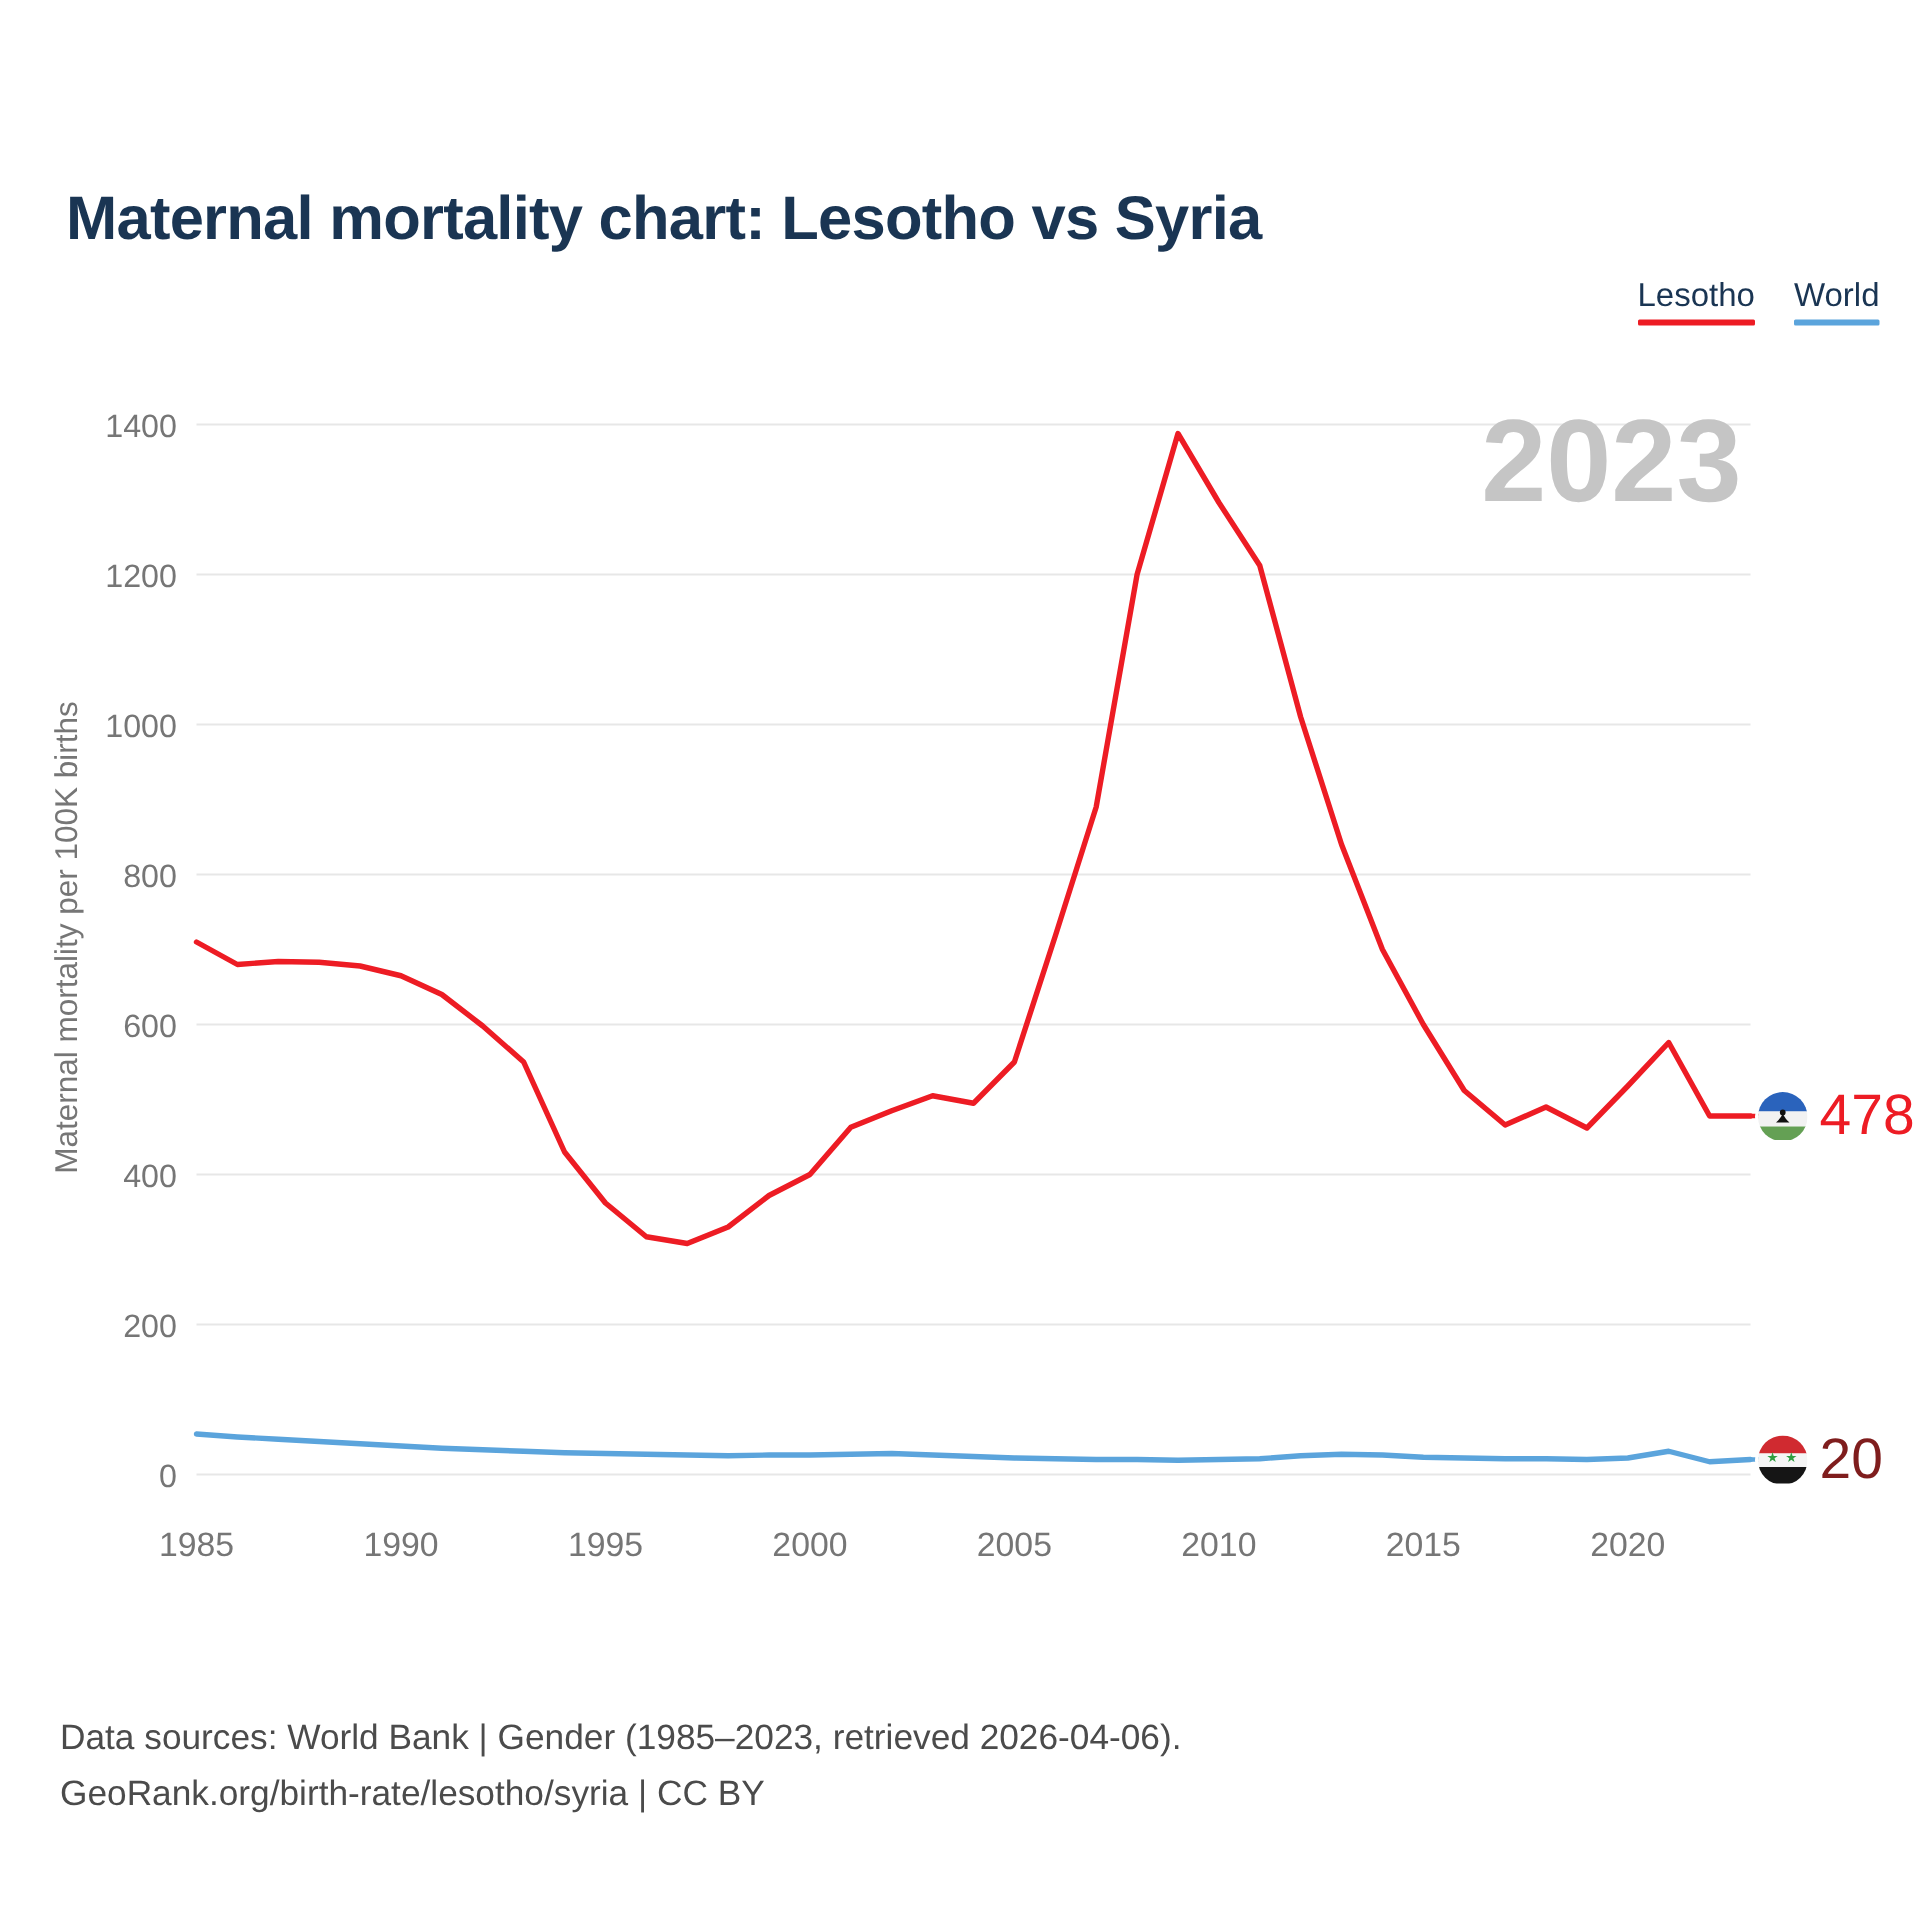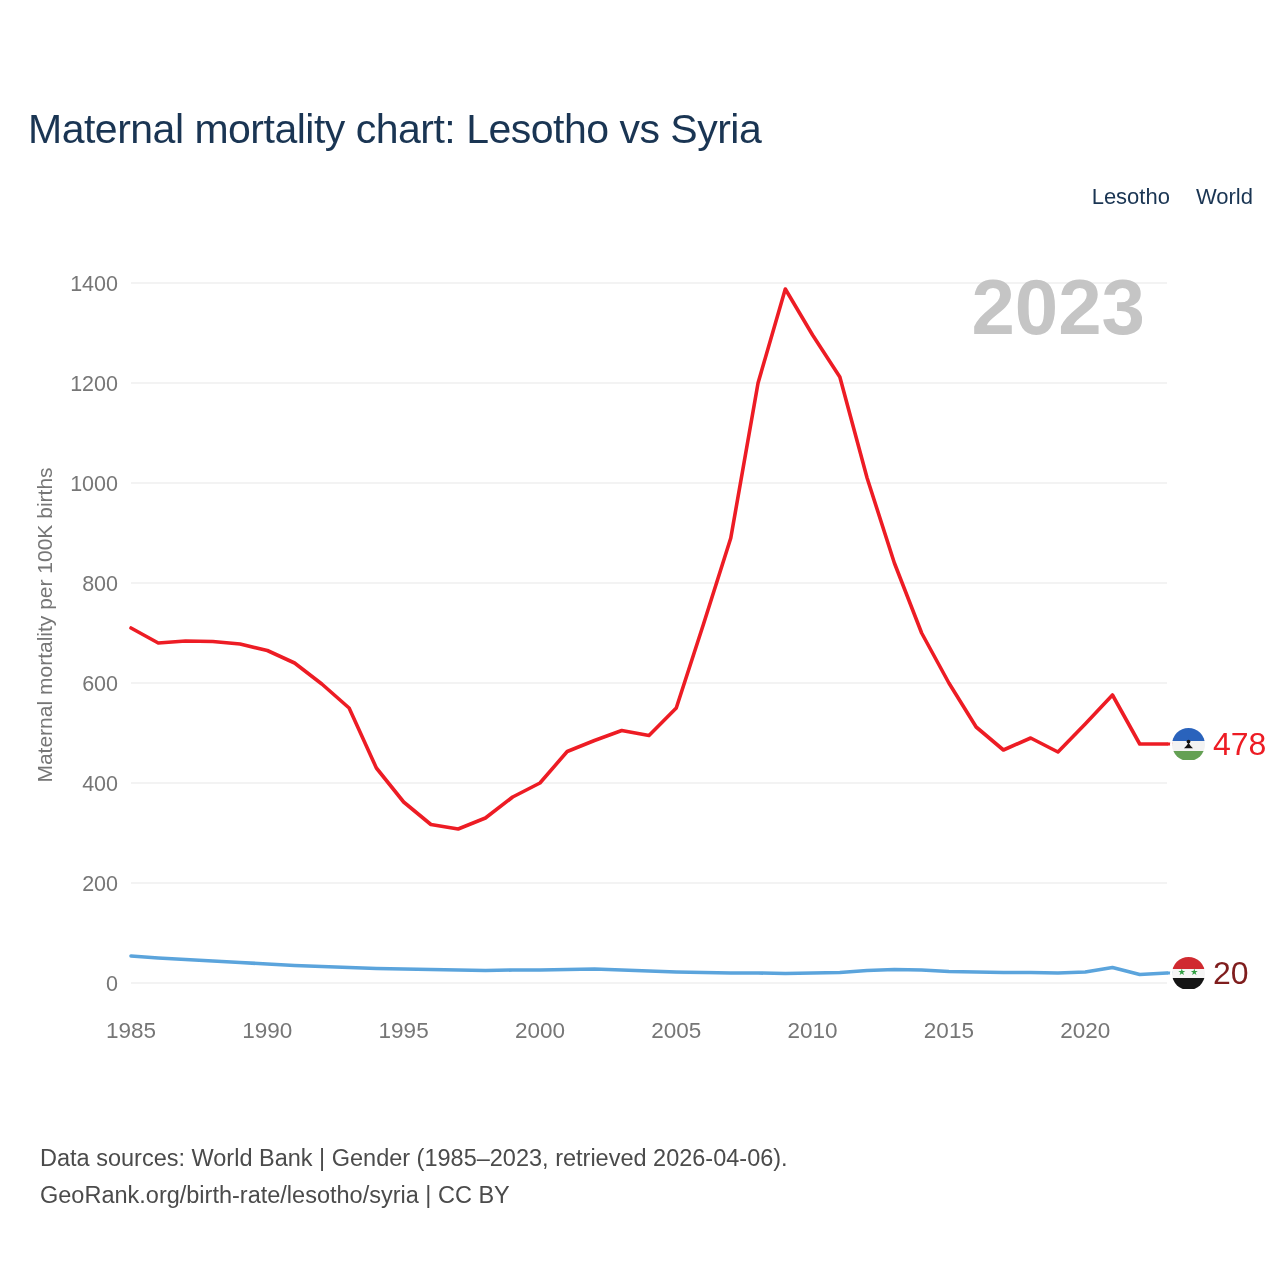--- a/index.html
+++ b/index.html
@@ -1,47 +1,47 @@
 <!DOCTYPE html>
 <html style="--title-color: #1a3553; --axis-color: #767676; --watermark-color: #c5c5c5; --footer-color: #4b4b4b;"><head>
 <meta charset="utf-8">
 <style>
   html,body{margin:0;padding:0;background:#fff;}
   body{width:1280px;height:1280px;overflow:hidden;position:relative;
        font-family:"Liberation Sans","DejaVu Sans",sans-serif;}
   .page{position:absolute;inset:0;background:#fff;}
 
-  .title{position:absolute;left:28px;top:106px;margin:0;
-         font-size:41px;font-weight:normal;letter-spacing:-0.5px;
+  .title{position:absolute;left:28px;top:106px;margin:16px;
+         font-size:41px;font-weight:bold;letter-spacing:-0.5px;
          color:var(--title-color,#1a3553);}
 
   .legend{position:absolute;top:184px;right:27px;display:flex;gap:26px;}
-  .legend-item{display:inline-flex;flex-direction:row;align-items:center;cursor:pointer;}
+  .legend-item{display:inline-flex;flex-direction:column;align-items:center;cursor:pointer;}
   .legend-label{font-size:22px;color:var(--title-color,#1a3553);}
   .legend-underline{height:4px;width:100%;margin-top:3px;border-radius:1px;background:#888;}
 
-  .watermark{position:absolute;top:268px;right:135px;z-index:3;
+  .watermark{position:absolute;top:268px;right:119px;z-index:3;
              font-size:78px;font-weight:bold;line-height:1;
              color:var(--watermark-color,#c5c5c5);}
 
   .ylabel{position:absolute;left:45px;top:625px;
           transform:translate(-50%,-50%) rotate(-90deg);
           font-size:21px;color:var(--axis-color,#767676);white-space:nowrap;}
 
   svg.plot{position:absolute;left:0;top:0;z-index:2;}
 
   .flag{position:absolute;left:1172px;width:33px;height:33px;border-radius:50%;
         overflow:hidden;z-index:5;box-shadow:0 0 0 2px #fff;}
   .flag .band{width:100%;}
   .hat-svg{position:absolute;inset:0;}
   .stars{position:absolute;top:48%;left:50%;transform:translate(-50%,-50%);
          font-size:9px;line-height:1;color:#2f9e41;letter-spacing:1px;white-space:nowrap;}
 
   .end-value{position:absolute;left:1213px;height:33px;line-height:33px;
-             font-size:32px;z-index:5;}
+             font-size:38px;z-index:5;}
 
   .footer{position:absolute;left:40px;top:1140px;
           font-size:23.5px;line-height:37px;color:var(--footer-color,#4b4b4b);}
 </style>
 </head>
 <body>
 
 <div class="page">
 
   <h1 class="title">Maternal mortality chart: Lesotho vs Syria</h1>

